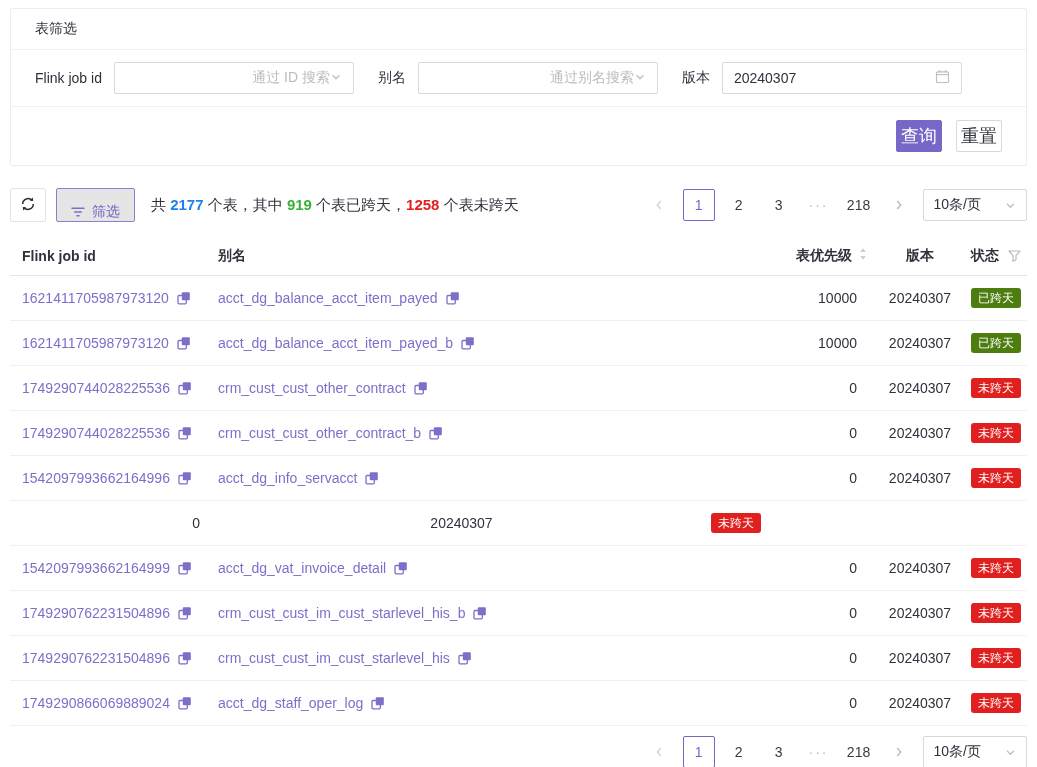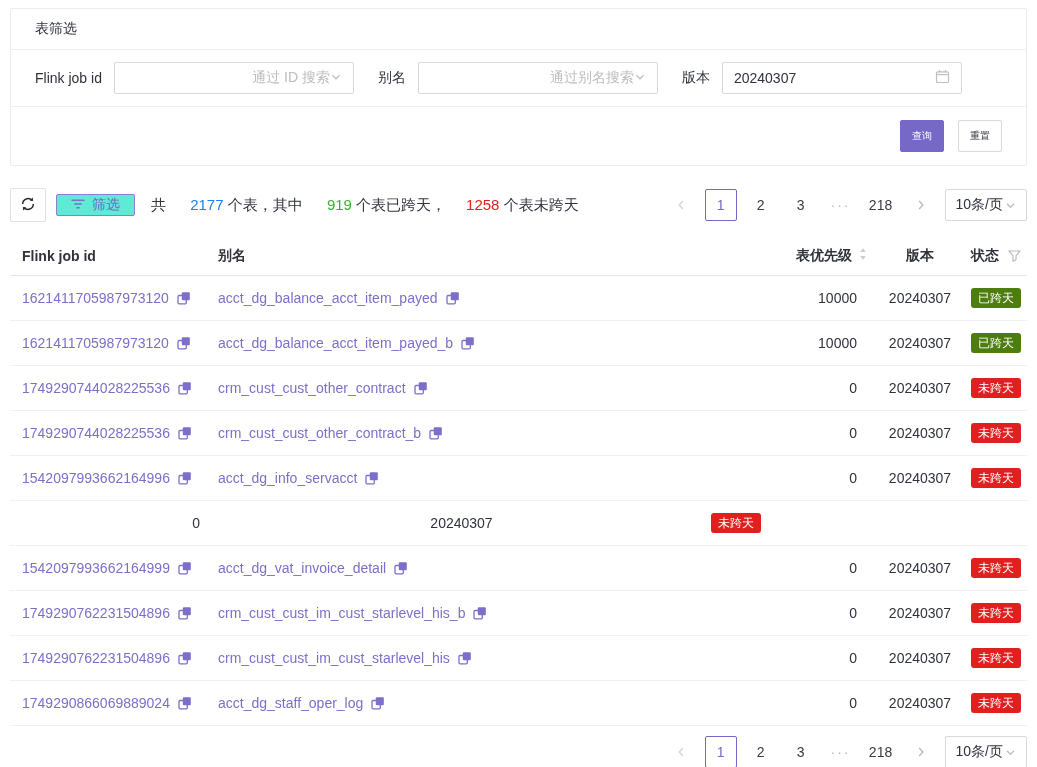--- a/index.html
+++ b/index.html
@@ -11,47 +11,47 @@
   .filter-card { margin-top:8px; border:1px solid #ececec; border-radius:2px; background:#fff; }
   .card-title { padding:11px 24px; font-size:14px; color:#2f323c; border-bottom:1px solid #f0f0f0; }
   .filter-row { display:flex; align-items:center; padding:12px 24px; }
   .f-label { font-size:14px; color:#2f323c; margin-right:12px; white-space:nowrap; }
   .f-label.ml { margin-left:24px; }
   .select, .date-input { width:240px; height:32px; border:1px solid #d9d9d9; border-radius:2px;
     display:flex; align-items:center; padding:0 11px; background:#fff; cursor:pointer; }
   .select .placeholder { flex:1; font-size:14px; color:#bcbcc2; white-space:nowrap; overflow:hidden;text-align:right; }
   .date-input .value { flex:1; font-size:14px; color:#2f323c; }
   .card-actions { border-top:1px solid #f0f0f0; padding:13px 24px; display:flex; justify-content:flex-end; gap:14px; }
-  .btn { height:32px; padding:0 11px; font-size:10px; border-radius:2px; cursor:pointer;
+  .btn { height:32px; padding:0 4px; font-size:18px; border-radius:2px; cursor:pointer;
     font-family:inherit; line-height:30px; }
   .btn.primary { background:#7668c6; border:1px solid #7668c6; color:#fff; }
   .btn.default { background:#fff; border:1px solid #d9d9d9; color:#2f323c; }
 
   
   .toolbar { margin-top:22px; display:flex; align-items:center; }
   .icon-btn { width:36px; height:34px; border:1px solid #e2e2e2; border-radius:2px; background:#fff;
     display:flex; align-items:center; justify-content:center; cursor:pointer; }
-  .filter-btn { margin-left:10px; height:22px; padding:0 14px; border:1px solid #8a7fd0; border-radius:2px;
-    background:#5eead4; color:#6f63c3; font-size:14px; display:flex; align-items:center; gap:7px;
+  .filter-btn { margin-left:10px; height:34px; padding:0 14px; border:1px solid #8a7fd0; border-radius:2px;
+    background:#e5e5e5; color:#6f63c3; font-size:14px; display:flex; align-items:flex-end; gap:7px;
     cursor:pointer; font-family:inherit; }
   .summary { margin-left:16px; font-size:15px; color:#2f323c; white-space:nowrap; }
-  .summary .num { font-weight:400;margin-left:20px; }
+  .summary .num { font-weight:700; }
   .summary .blue { color:#1e80f0; }
   .summary .green { color:#35b234; }
   .summary .red { color:#e61c1c; }
 
   
   .pager { display:flex; align-items:center; gap:8px; margin-left:auto; }
   .pg { height:32px; min-width:32px; display:inline-flex; align-items:center; justify-content:center;
     font-size:14px; color:#3a3a42; border-radius:2px; cursor:pointer; user-select:none; }
   .pg-arrow { color:#b9b9bf; }
   .pg-arrow.disabled { color:#d4d4d8; cursor:default; }
   .pg-num.active { border:1px solid #7668c6; color:#7668c6; }
   .pg-dots { color:#b9b9bf; letter-spacing:2px; cursor:default; }
-  .pg-size { border:1px solid #d9d9d9; padding:0 10px; gap:2px; color:#2f323c; }
+  .pg-size { border:1px solid #d9d9d9; padding:0 10px; gap:24px; color:#2f323c; }
   .pg-size svg { color:#bfbfc6; }
 
   
   .table { margin-top:14px; }
   .tr { display:grid; grid-template-columns:208px 1fr 170px 90px 62px; align-items:center; }
   .thead { height:40px; border-bottom:1px solid #e6e6e6; font-size:14px; font-weight:700; color:#30333e; }
   .tbody .tr { height:45px; border-bottom:1px solid #f0f0f0; font-size:14px; }
   .c1 { padding-left:12px; display:flex; align-items:center; gap:8px; }
   .c2 { display:flex; align-items:center; gap:8px; }
   .c3 { display:flex; justify-content:flex-end; padding-right:18px; color:#2f323c; }

